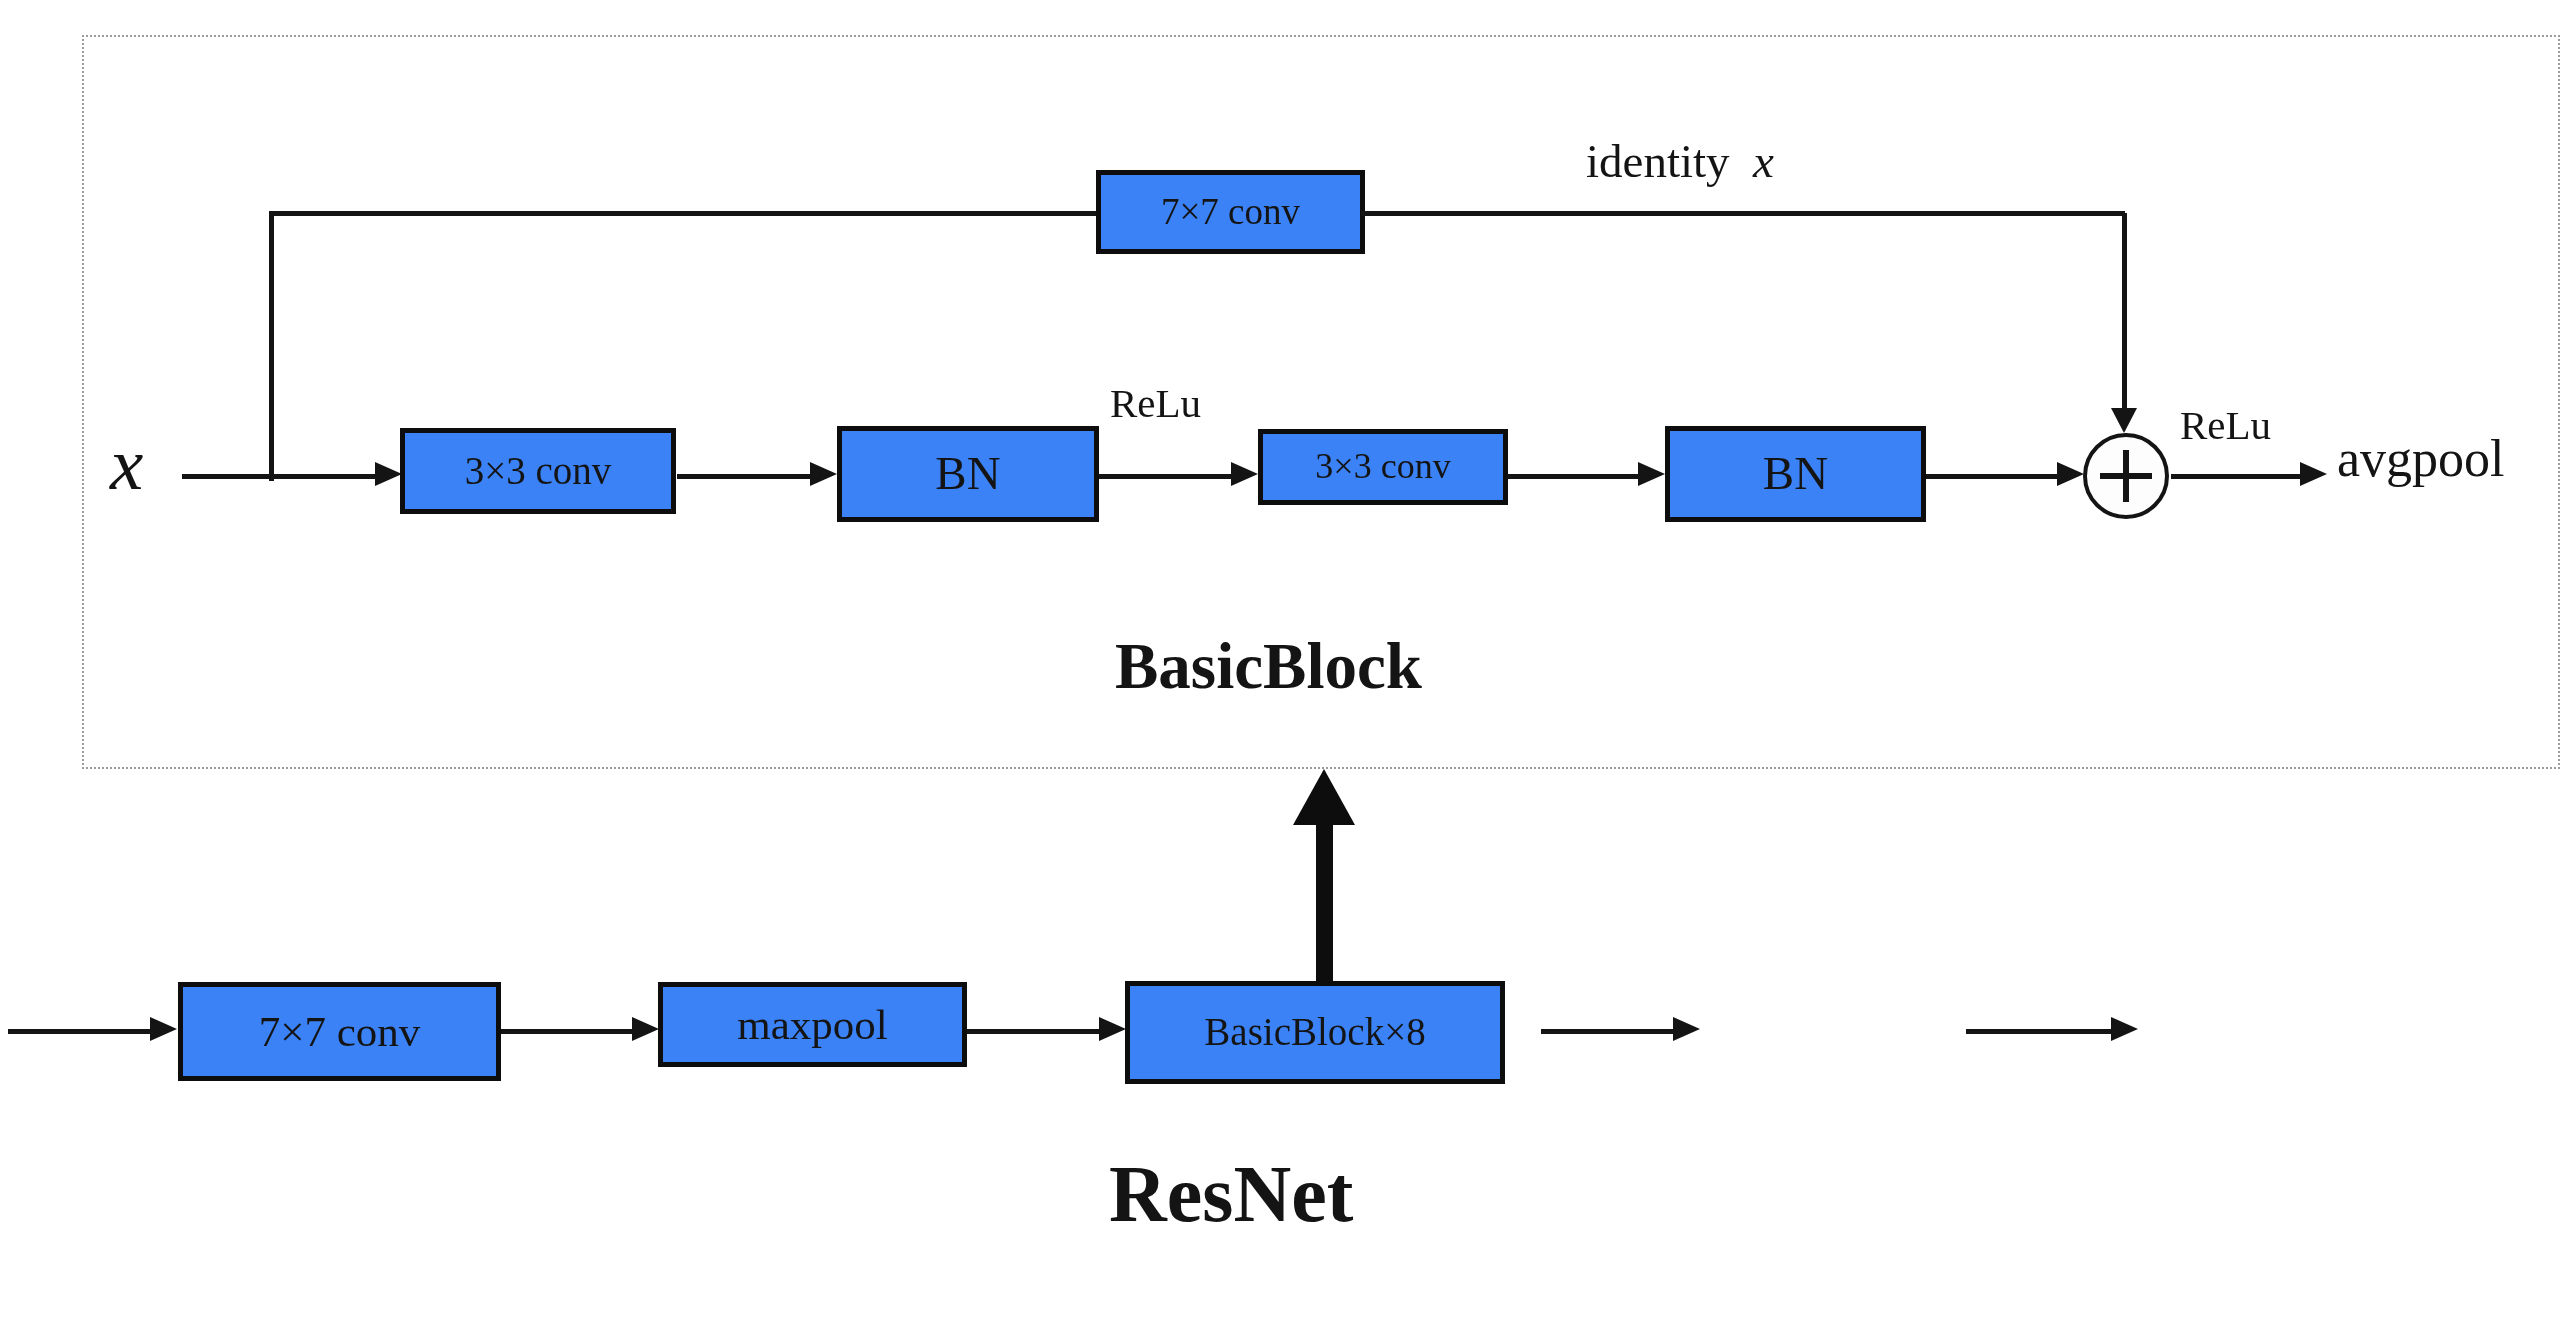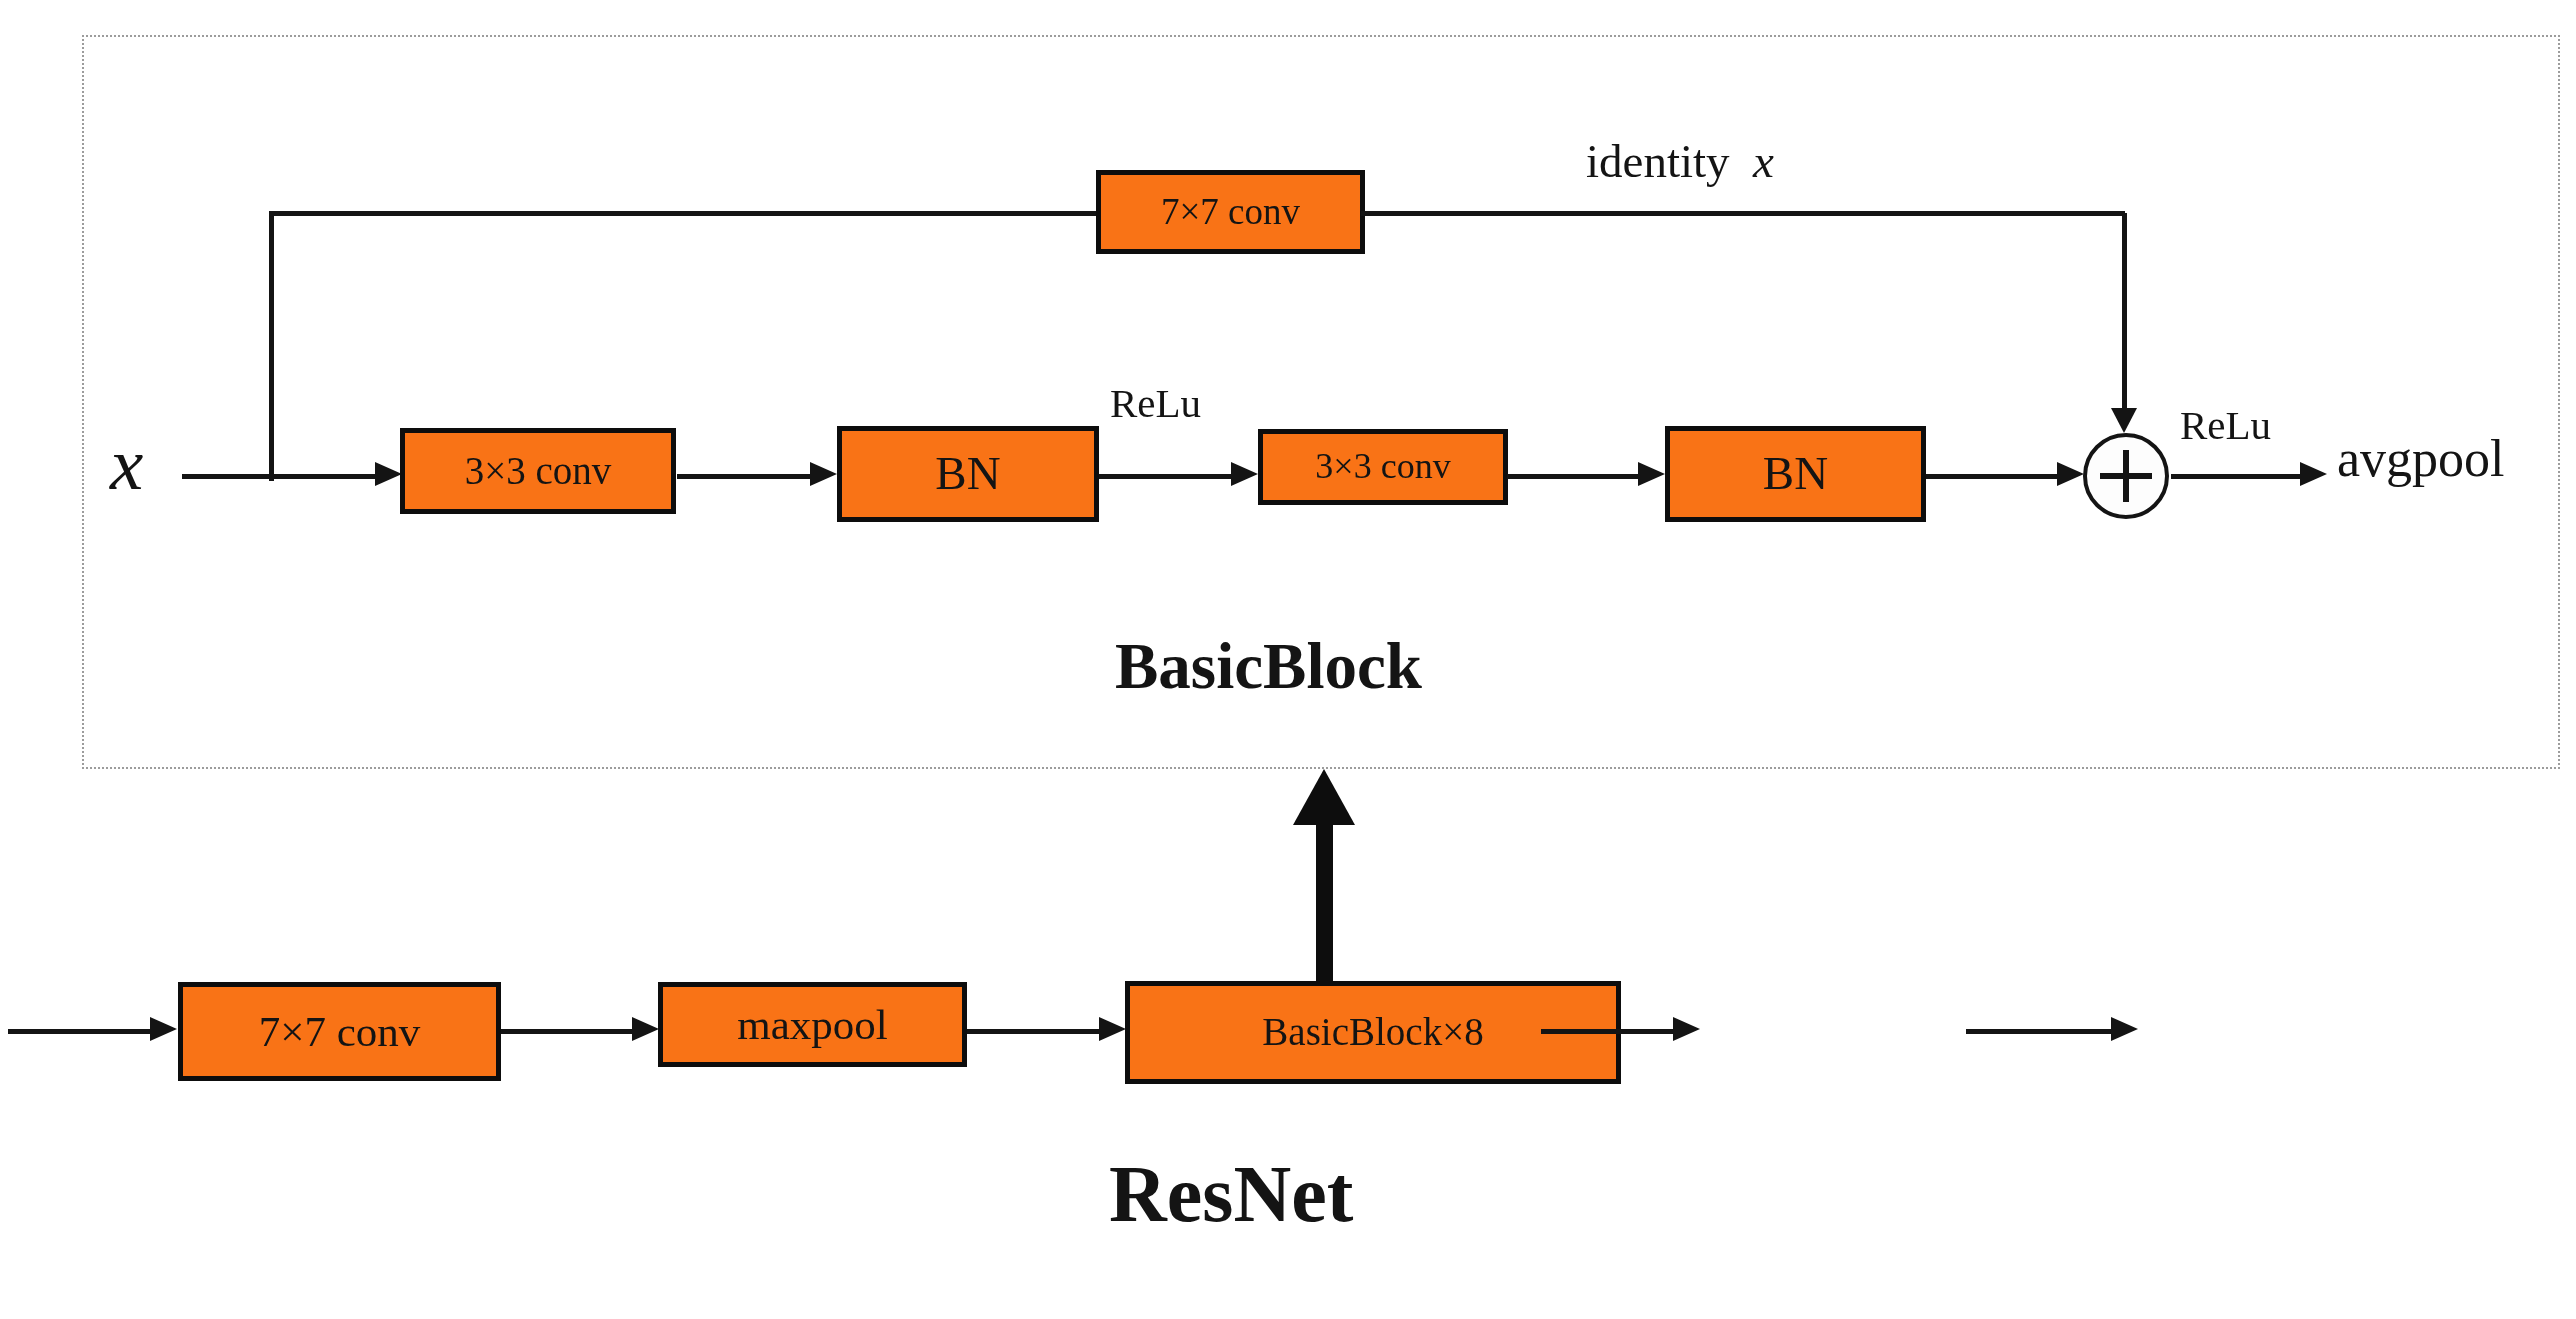--- a/index.html
+++ b/index.html
@@ -3,21 +3,21 @@
 <meta charset="utf-8">
 <style>
   html,body{margin:0;padding:0;background:#fff;}
   #canvas{
     position:relative;width:2576px;height:1319px;background:#ffffff;overflow:hidden;
     font-family:"Liberation Serif","DejaVu Serif",serif;color:#141414;
   }
   .abs{position:absolute;}
   .dashed-box{border:2.8px dotted #9c9c9c;background:transparent;}
   .nbox{
-    box-sizing:border-box;border:5.6px solid #0d0d0d;background:#f97316;
+    box-sizing:border-box;border:5.6px solid #0d0d0d;background:#3b82f6;
     display:flex;align-items:center;justify-content:center;text-align:center;
     white-space:nowrap;
   }
   .hline{background:#141414;height:4.7px;}
   .vline{background:#141414;width:4.7px;}
   .ah-r{width:0;height:0;border-top:12px solid transparent;border-bottom:12px solid transparent;border-left:27px solid #141414;}
   .ah-d{width:0;height:0;border-left:13px solid transparent;border-right:13px solid transparent;border-top:25px solid #141414;}
   .ah-u-big{width:0;height:0;border-left:31px solid transparent;border-right:31px solid transparent;border-bottom:56px solid #0d0d0d;}
   .thick-shaft{background:#0d0d0d;}
   .lbl{white-space:nowrap;line-height:1.05;}
@@ -111,21 +111,21 @@
   <div class="abs hline" style="left:501px;top:1029px;width:131px;"></div>
   <div class="abs ah-r" style="left:632px;top:1017px;"></div>
 
   <div class="abs nbox" style="left:658px;top:982px;width:309px;height:85px;font-size:43px;">
     <span class="lbl">maxpool</span>
   </div>
 
   <div class="abs hline" style="left:967px;top:1029px;width:132px;"></div>
   <div class="abs ah-r" style="left:1099px;top:1017px;"></div>
 
-  <div class="abs nbox" style="left:1125px;top:981px;width:496px;height:103px;font-size:39px;">
+  <div class="abs nbox" style="left:1125px;top:981px;width:380px;height:103px;font-size:39px;">
     <span class="lbl">BasicBlock×8</span>
   </div>
 
   <div class="abs hline" style="left:1541px;top:1029px;width:132px;"></div>
   <div class="abs ah-r" style="left:1673px;top:1017px;"></div>
 
 
   <div class="abs hline" style="left:1966px;top:1029px;width:145px;"></div>
   <div class="abs ah-r" style="left:2111px;top:1017px;"></div>
 

